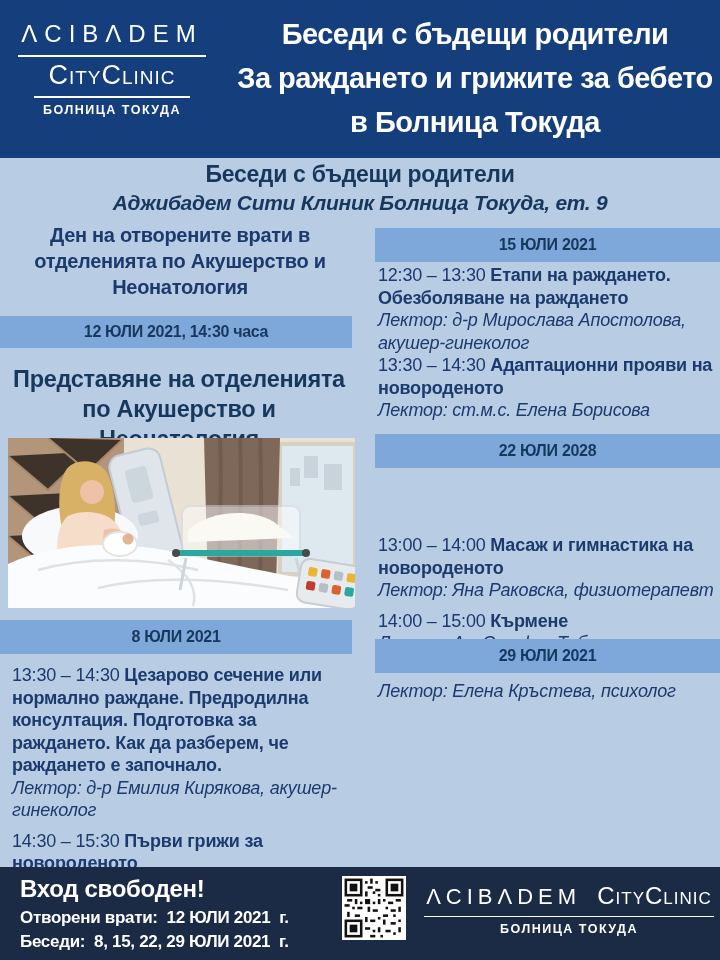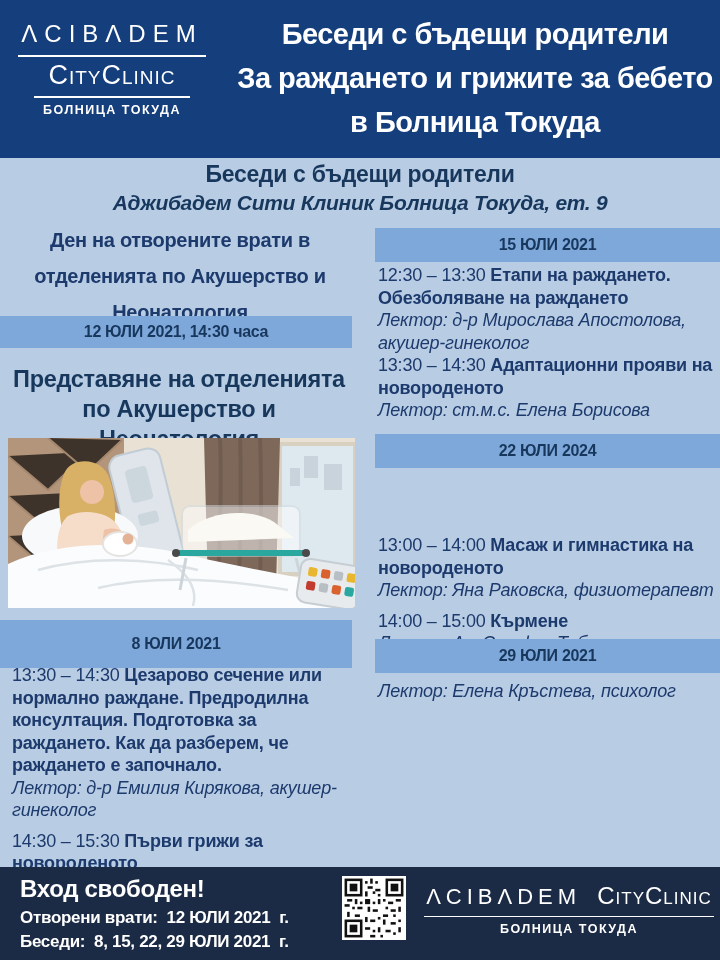--- a/index.html
+++ b/index.html
@@ -20,27 +20,27 @@
   .header-title { position:absolute; left:236px; top:12px; width:478px; text-align:center;
     color:#fff; font-weight:700; font-size:29px; line-height:44px; letter-spacing:-0.5px; }
   
   .intro { position:absolute; top:161px; left:0; width:720px; text-align:center; color:#17375d; }
   .intro-title { font-size:23px; font-weight:700; letter-spacing:-0.3px; }
   .intro-sub { font-size:21px; font-weight:700; font-style:italic; margin-top:3px; letter-spacing:-0.3px; }
   
   .bar { position:absolute; background:#7fa8da; display:flex; align-items:center; justify-content:center;
     color:#17375d; font-weight:700; font-size:16px; letter-spacing:-0.3px; }
   .bar-12 { top:316px; left:0; width:352px; height:32px; }
-  .bar-8  { top:620px; left:0; width:352px; height:48px; }
+  .bar-8  { top:620px; left:0; width:352px; height:34px; }
   .bar-15 { top:228px; left:375px; width:345px; height:34px; }
   .bar-22 { top:434px; left:375px; width:345px; height:34px; }
   .bar-29 { top:639px; left:375px; width:345px; height:34px; }
   
   .open-doors { position:absolute; top:222px; left:14px; width:332px; text-align:center;
-    font-size:20px; font-weight:700; line-height:36px; letter-spacing:-0.3px; }
+    font-size:20px; font-weight:700; line-height:26px; letter-spacing:-0.3px; }
   .presentation { position:absolute; top:364px; left:4px; width:350px; text-align:center;
     font-size:23.5px; font-weight:700; line-height:30px; color:#17375d; letter-spacing:-0.3px; }
   .photo { position:absolute; top:438px; left:8px; width:347px; height:170px; }
   .photo svg { display:block; }
   
   .sessions { position:absolute; }
   .sessions-left  { top:664px; left:12px;  width:342px; }
   .sessions-r1 { top:264px; left:378px; width:340px; }
   .sessions-r2 { top:486px; left:378px; width:340px;margin-top:48px; }
   .sessions-r3 { top:680px; left:378px; width:340px; }
@@ -183,21 +183,21 @@
   <div class="bar bar-15">15 ЮЛИ 2021</div>
   <div class="sessions sessions-r1">
     <p><span class="time">12:30 – 13:30</span>
       <span class="topic">Етапи на раждането. Обезболяване на раждането</span></p>
     <p class="lecturer">Лектор: д-р  Мирослава Апостолова, акушер-гинеколог</p>
     <p><span class="time">13:30 – 14:30</span>
       <span class="topic">Адаптационни прояви на новороденото</span></p>
     <p class="lecturer">Лектор:  ст.м.с. Елена Борисова</p>
   </div>
 
-  <div class="bar bar-22">22 ЮЛИ 2024</div>
+  <div class="bar bar-22">22 ЮЛИ 2028</div>
   <div class="sessions sessions-r2">
     <p><span class="time">13:00 – 14:00</span>
       <span class="topic">Масаж и гимнастика на новороденото</span></p>
     <p class="lecturer">Лектор: Яна Раковска, физиотерапевт</p>
     <p class="sess-gap"><span class="time">14:00 – 15:00</span>
       <span class="topic">Кърмене</span></p>
     <p class="lecturer">Лектор: Ак. Стефка Табакова</p>
   </div>
 
   <div class="bar bar-29">29 ЮЛИ 2021</div>

